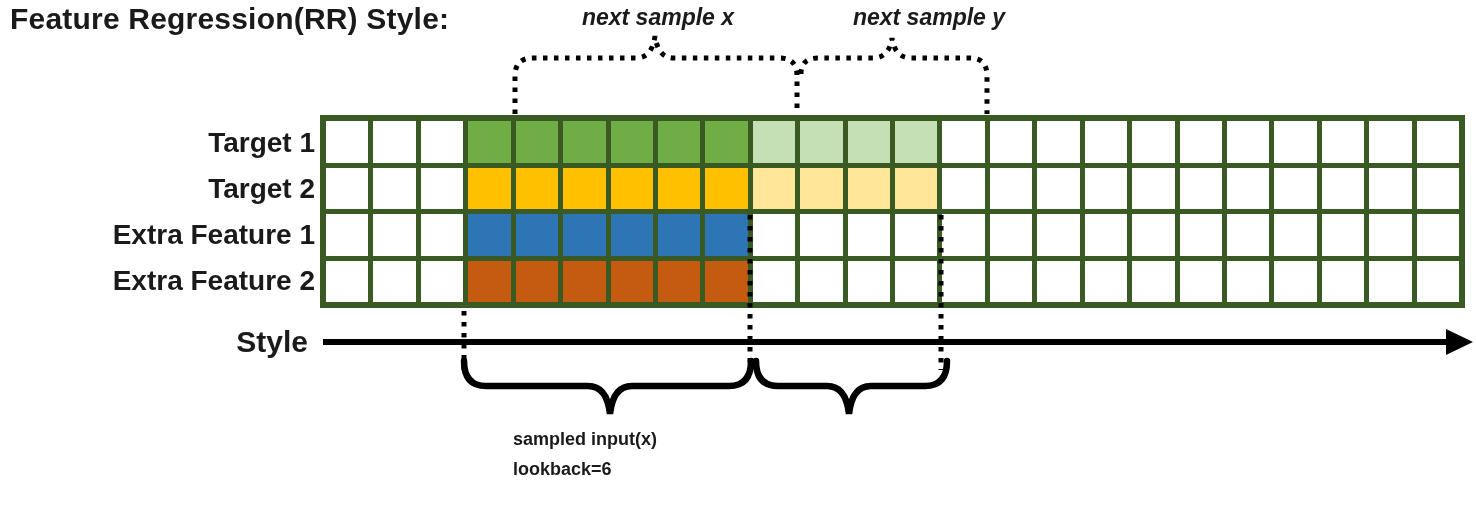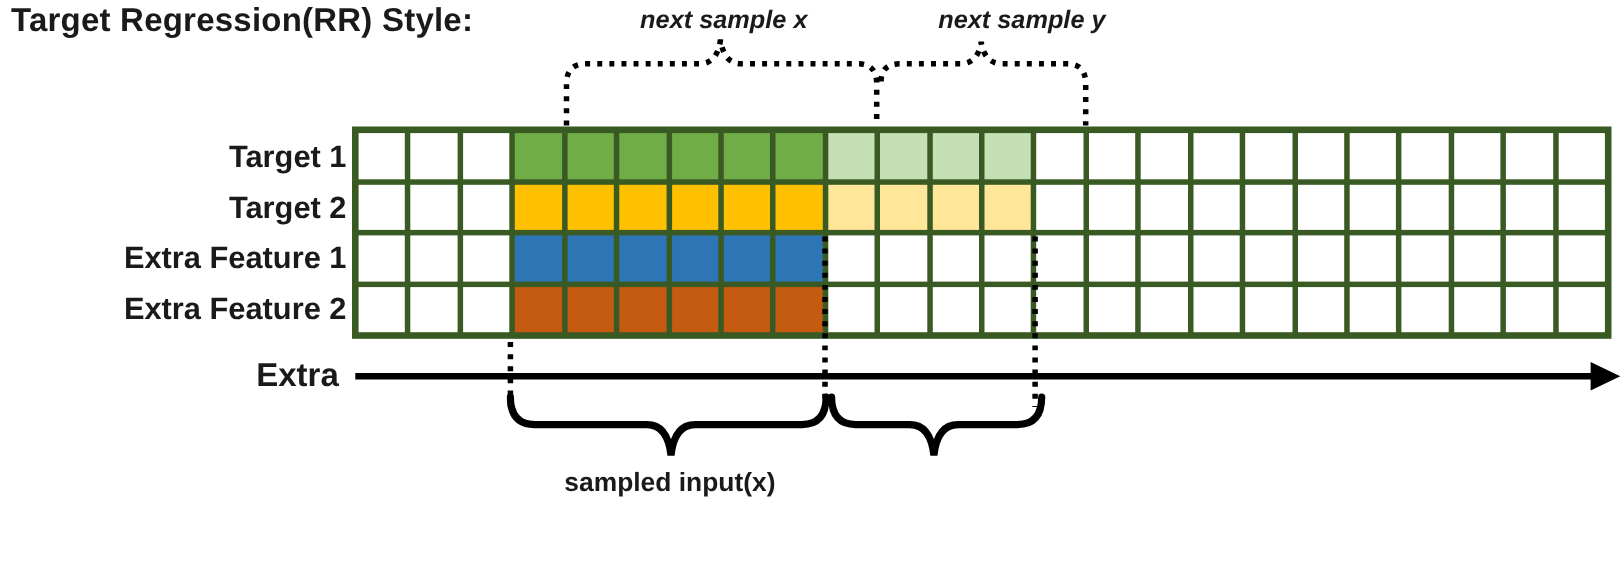--- a/index.html
+++ b/index.html
@@ -27,35 +27,35 @@
   .grid-box{
     left:320px;top:115px;width:1145px;height:193px;
     box-sizing:border-box;padding:6px;
     display:grid;
     grid-template-columns:repeat(24,1fr);
     grid-template-rows:repeat(4,1fr);
     gap:5px;
   }
   .cell{width:100%;height:100%;}
   .caption{
-    top:424px;font-size:24px;font-weight:600;line-height:30px;white-space:nowrap;
+    top:424px;font-size:18px;font-weight:600;line-height:30px;white-space:nowrap;
   }
   .caption div{white-space:nowrap;}
   svg.overlay{
     position:absolute;left:0;top:0;width:1476px;height:516px;
     pointer-events:none;
   }
   .dotted{fill:none;stroke:#000000;stroke-width:5;stroke-dasharray:4.5 6.5;}
   .solid-brace{fill:none;stroke:#000000;stroke-width:6.5;stroke-linecap:round;}
   .axis-line{stroke:#000000;stroke-width:6;}
 </style>
 </head>
 <body>
 
-<div class="abs title">Target Regression(RR) Style:</div>
+<div class="abs title">Feature Regression(RR) Style:</div>
 
 <div class="abs sample-label" style="left:658px;">next sample x</div>
 <div class="abs sample-label" style="left:929px;">next sample y</div>
 
 <div class="abs row-label" style="top:127px;">Target 1</div>
 <div class="abs row-label" style="top:173px;">Target 2</div>
 <div class="abs row-label" style="top:219px;">Extra Feature 1</div>
 <div class="abs row-label" style="top:265px;">Extra Feature 2</div>
 
 <div class="abs grid-box" style="background: rgb(58, 90, 35);">
@@ -150,21 +150,21 @@
     <div class="cell" style="background: rgb(255, 255, 255);"></div>
     <div class="cell" style="background: rgb(255, 255, 255);"></div>
     <div class="cell" style="background: rgb(255, 255, 255);"></div>
     <div class="cell" style="background: rgb(255, 255, 255);"></div>
     <div class="cell" style="background: rgb(255, 255, 255);"></div>
     <div class="cell" style="background: rgb(255, 255, 255);"></div>
     <div class="cell" style="background: rgb(255, 255, 255);"></div>
     <div class="cell" style="background: rgb(255, 255, 255);"></div>
   </div>
 
-<div class="abs time-label">Extra</div>
+<div class="abs time-label">Style</div>
 
 <svg class="overlay" viewBox="0 0 1476 516" xmlns="http://www.w3.org/2000/svg">
 
   <path class="dotted" d="M 515 114 L 515 76 Q 515 58 533 58 L 636 58 Q 652 58 655 36 Q 658 58 674 58 L 780 58 Q 797 58 797 76 L 797 114"></path>
 
   <path class="dotted" d="M 801 74 Q 801 58 818 58 L 873 58 Q 889 58 892 38 Q 895 58 911 58 L 970 58 Q 987 58 987 76 L 987 114"></path>
 
   <path class="dotted" d="M 464 311 L 464 370"></path>
   <path class="dotted" d="M 750 215 L 750 370"></path>
   <path class="dotted" d="M 941 215 L 941 370"></path>
@@ -172,15 +172,16 @@
   <line class="axis-line" x1="323" y1="342" x2="1450" y2="342"></line>
   <polygon points="1446,329 1473,342 1446,355" fill="#000000"></polygon>
 
   <path class="solid-brace" d="M 464 361 Q 464 386 486 386 L 588 386 Q 607 386 610 414 Q 613 386 632 386 L 729 386 Q 751 386 751 361"></path>
 
   <path class="solid-brace" d="M 756 361 Q 756 386 778 386 L 827 386 Q 846 386 849 414 Q 852 386 871 386 L 925 386 Q 947 386 947 361"></path>
 </svg>
 
 <div class="abs caption" style="left:513px;">
   <div>sampled input(x)</div>
+  <div>lookback=6</div>
 </div>
 <div class="abs caption" style="left:776px;">
 </div>
 
 </body></html>

